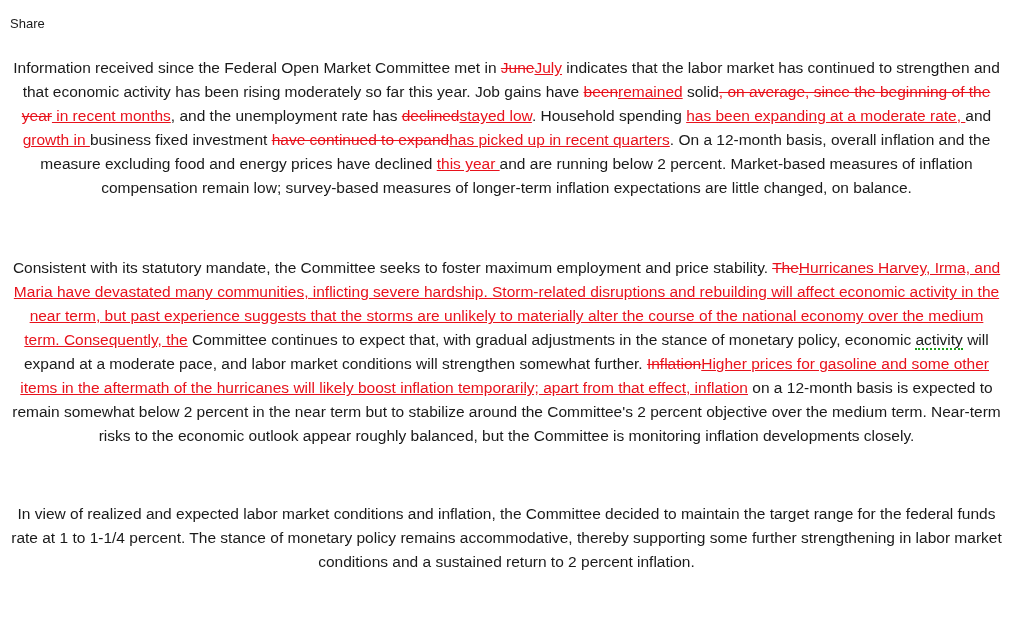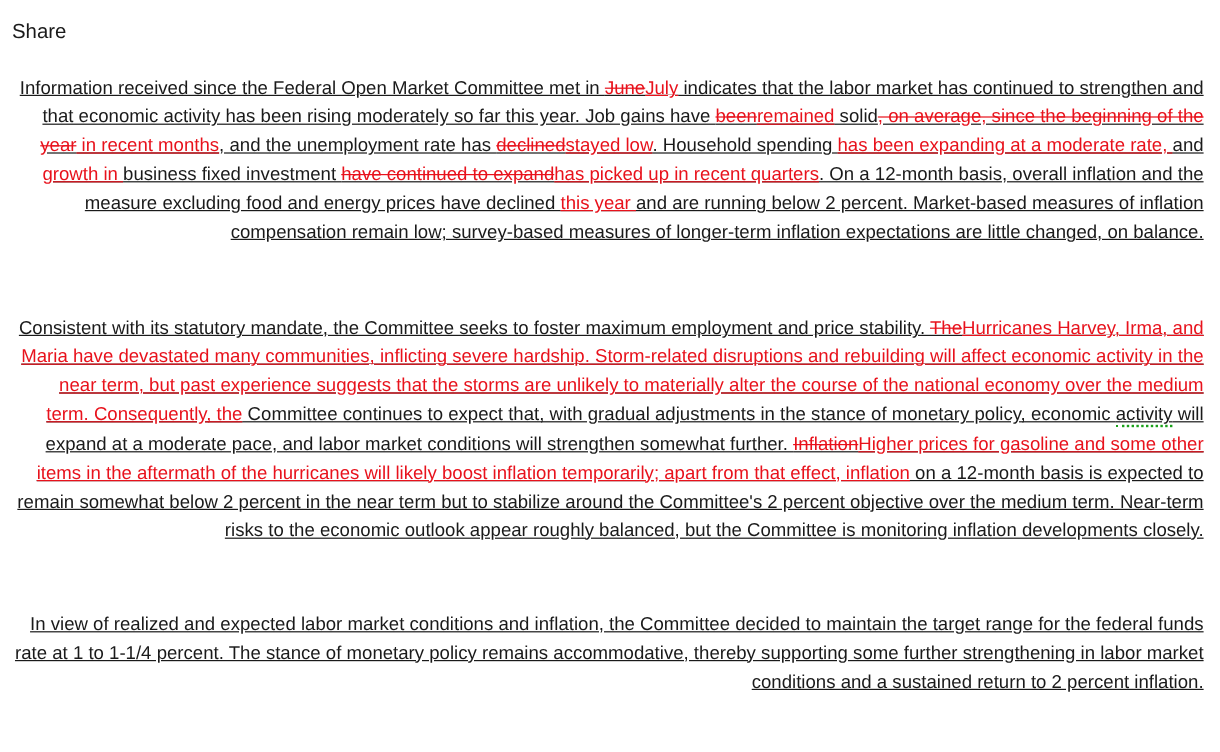--- a/index.html
+++ b/index.html
@@ -14,28 +14,27 @@
     font-family: "Liberation Sans", sans-serif;
     font-size: 15.5px;
     line-height: 1.55;
     color: #1a1a1a;
   }
   .page {
     padding: 14px 14px 0 10px;
     box-sizing: border-box;
   }
   .share-label {
-    font-size: 17px;
+    font-size: 13px;
     color: #1a1a1a;
     margin-bottom: 22px;
   }
   p.para {
     margin: 0 0 0 0;
-    text-align: right;
-    text-decoration: underline;
+    text-align: center;
   }
   .gap-lg { height: 56px; }
   .gap-xl { height: 54px; }
 
   .ins {
     color: #e8121c;
     text-decoration: underline;
   }
   .del {
     color: #e8121c;

